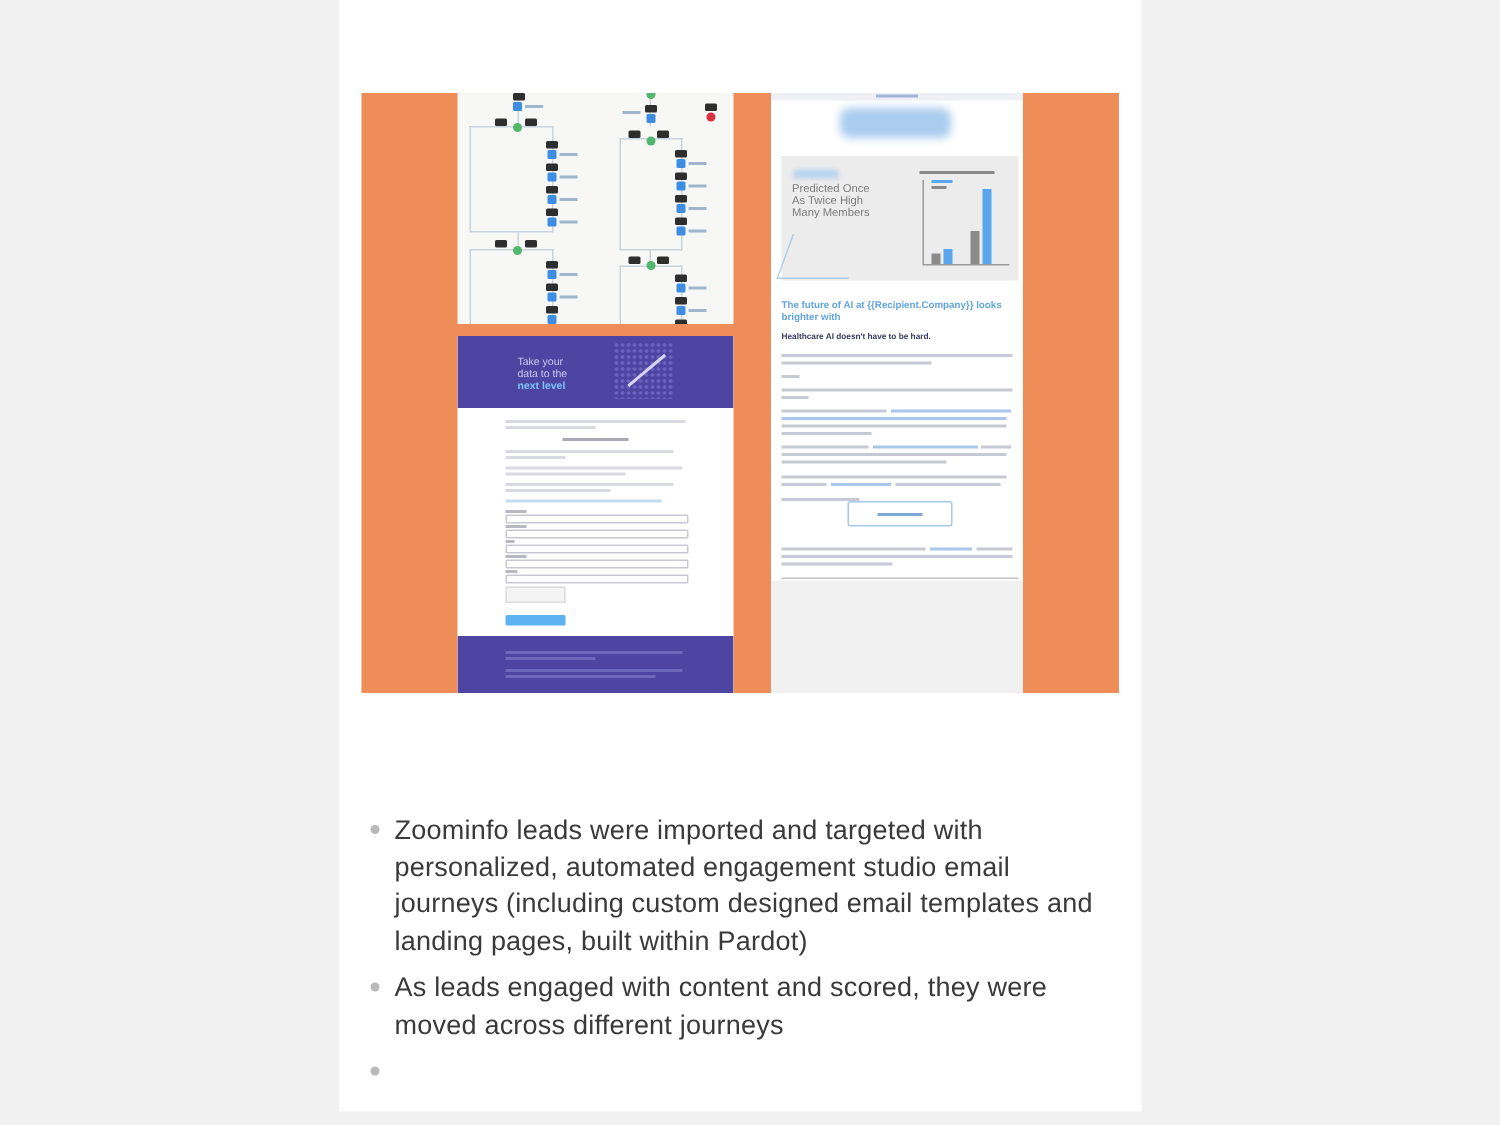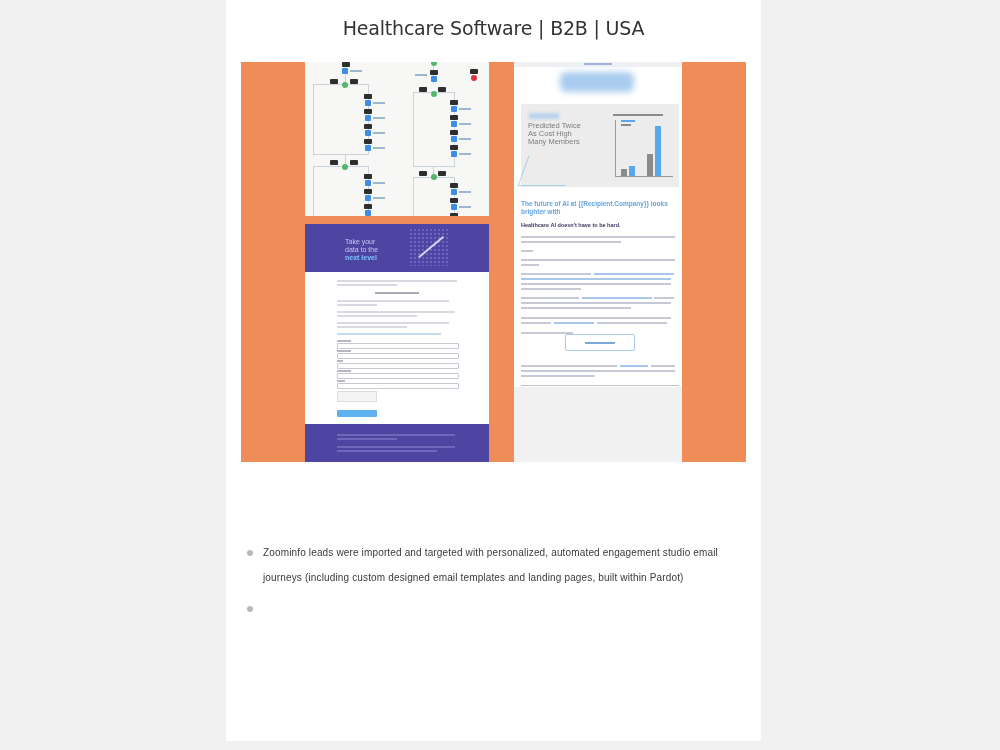--- a/index.html
+++ b/index.html
@@ -52,28 +52,27 @@
   .email .sub { position: absolute; left: 7px; top: 160px; color: #383860; font-size: 5.5px; font-weight: bold; filter: blur(0.45px); }
   .email .bl { position: absolute; height: 2px; background: #c6c9d6; filter: blur(0.5px); }
   .email .bl.link { background: #a9c7ea; }
   .email .cta { position: absolute; left: 51px; top: 330px; width: 70px; height: 17px; border: 1px solid #a9c7ea; border-radius: 2px; }
   .email .cta span { position: absolute; left: 19px; top: 7px; width: 30px; height: 2px; background: #7fa9d8; }
   .email .rule { position: absolute; left: 7px; top: 392px; width: 158px; height: 1px; background: #c2c2c2; }
   .email .footband { position: absolute; left: 0; top: 394px; width: 100%; height: 6px; background: #f1f1f1; }
 
   .intro { position: absolute; left: 15px; top: 477px; width: 505px; font-size: 14px; line-height: 25px; color: #3a3a3a; letter-spacing: 0.15px; }
   .bullets { position: absolute; left: 15px; top: 541px; width: 505px; list-style: none; }
-  .bullets li { position: relative; padding-left: 22px; font-size: 10px; line-height: 24.5px; color: #3a3a3a; margin-bottom: 7px; letter-spacing: 0.15px; }
+  .bullets li { position: relative; padding-left: 22px; font-size: 18px; line-height: 24.5px; color: #3a3a3a; margin-bottom: 7px; letter-spacing: 0.15px; }
   .bullets li .dot { position: absolute; left: 6px; top: 9px; width: 6px; height: 6px; border-radius: 50%; background: #b9b9b9; }
 </style>
 </head>
 <body>
 
 <div class="card">
-  <h2 class="title">Healthcare Software | B2B | USA</h2>
 
   <div class="hero">
 
     <div class="flow">
       <div class="line" style="left:40px;top:0;width:1px;height:22px;"></div>
       <div class="node" style="left:37px;top:0;"></div>
       <div class="act" style="left:37px;top:6px;"></div>
         <div class="txt" style="left:45px;top:8px;"></div>
       <div class="line" style="left:8px;top:22px;width:56px;height:1px;"></div>
       <div class="line" style="left:8px;top:22px;width:1px;height:70px;"></div>
@@ -192,22 +191,22 @@
       </div>
     </div>
 
     <div class="email">
       <div class="topbar"></div>
       <div class="toplink"></div>
       <div class="logo"></div>
       <div class="banner">
         <div class="badge"></div>
         <div class="ptxt">
-          <span>Predicted Twice</span><br>
-          <span>As Cost High</span><br>
+          <span>Predicted Once</span><br>
+          <span>As Twice High</span><br>
           <span>Many Members</span>
         </div>
         <div class="deco"></div>
         <div class="chart">
           <div class="ctitle"></div>
           <div class="axis"></div>
           <div class="base"></div>
           <div class="leg">
               <div style="position:absolute;left:0;top:0;width:14px;height:2px;background:#5aa6ec;"></div>
               <div style="position:absolute;left:0;top:4px;width:10px;height:2px;background:#8a8a8a;"></div>
@@ -249,15 +248,16 @@
       <div class="bl" style="left:7px;top:308px;width:154px;"></div>
       <div class="bl" style="left:7px;top:313px;width:74px;"></div>
       <div class="rule" style="top:323px;"></div>
       <div class="footband" style="top:325px;height:75px;"></div>
     </div>
   </div>
 
 
   <ul class="bullets">
     <li><span class="dot"></span><span>Zoominfo leads were imported and targeted with personalized, automated engagement studio email journeys (including custom designed email templates and landing pages, built within Pardot)</span></li>
+    <li><span class="dot"></span><span>As leads engaged with content and scored, they were moved across different journeys</span></li>
     <li><span class="dot"></span></li>
   </ul>
 </div>
 
 </body></html>

